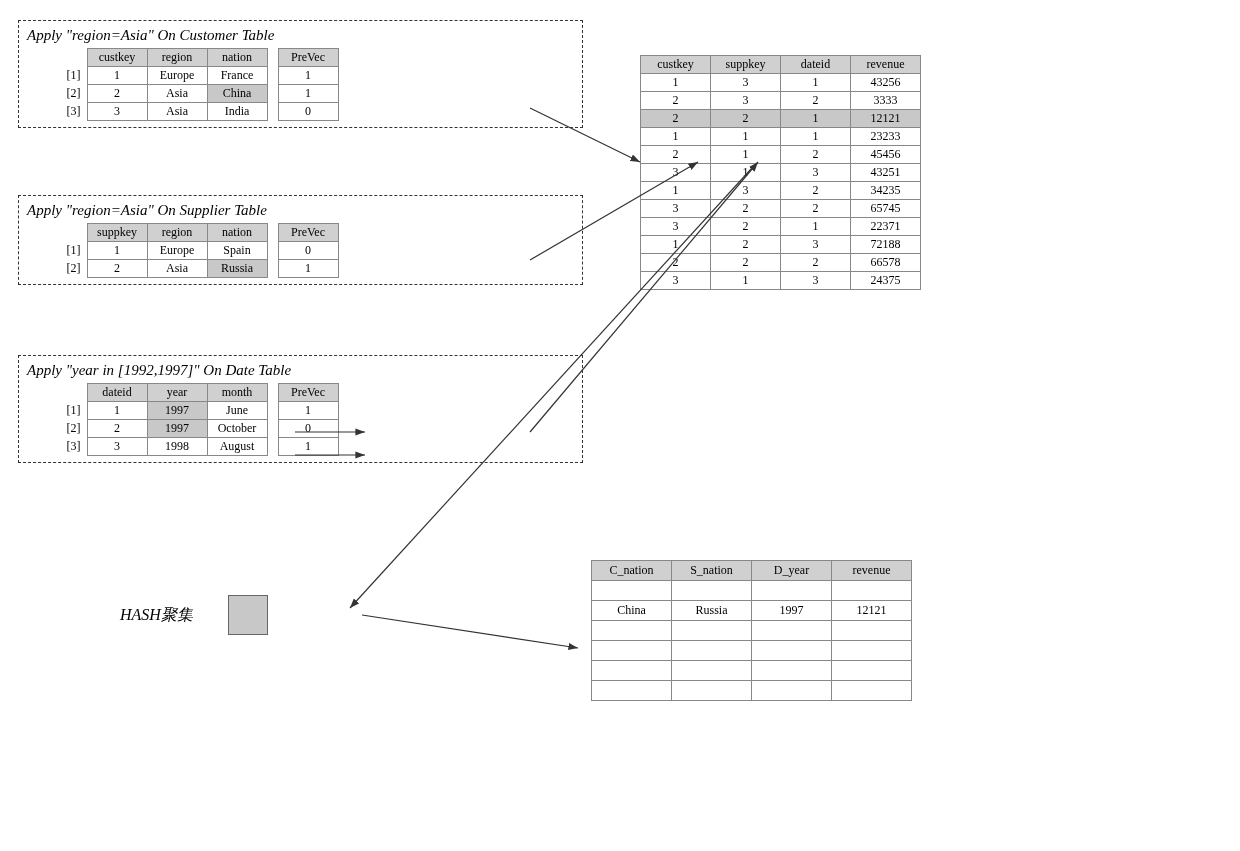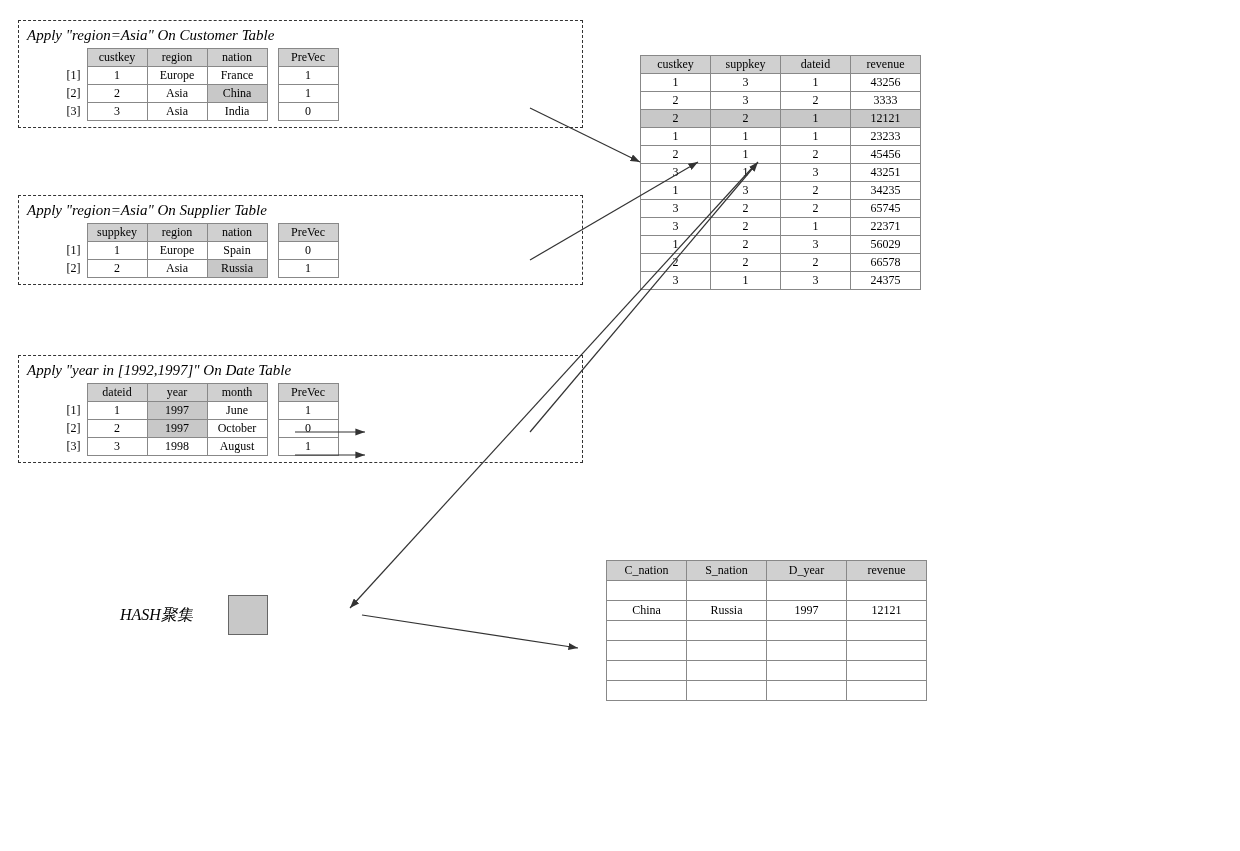--- a/index.html
+++ b/index.html
@@ -353,21 +353,21 @@
         <tr>
             <td>3</td>
             <td>2</td>
             <td>1</td>
             <td>22371</td>
           </tr>
         <tr>
             <td>1</td>
             <td>2</td>
             <td>3</td>
-            <td>56029</td>
+            <td>72188</td>
           </tr>
         <tr>
             <td>2</td>
             <td>2</td>
             <td>2</td>
             <td>66578</td>
           </tr>
         <tr>
             <td>3</td>
             <td>1</td>
@@ -376,21 +376,21 @@
           </tr>
       </tbody>
     </table>
   </div>
 
   <div style="position:absolute; top:595px; left:120px; display:flex; align-items:center; gap:35px;">
     <span class="hash-label">HASH聚集</span>
     <div class="hash-box"></div>
   </div>
 
-  <div style="position:absolute; top:560px; left:606px;">
+  <div style="position:absolute; top:560px; left:591px;">
     <table class="result-table">
       <thead>
         <tr>
           <th>C_nation</th>
           <th>S_nation</th>
           <th>D_year</th>
           <th>revenue</th>
         </tr>
       </thead>
       <tbody>

